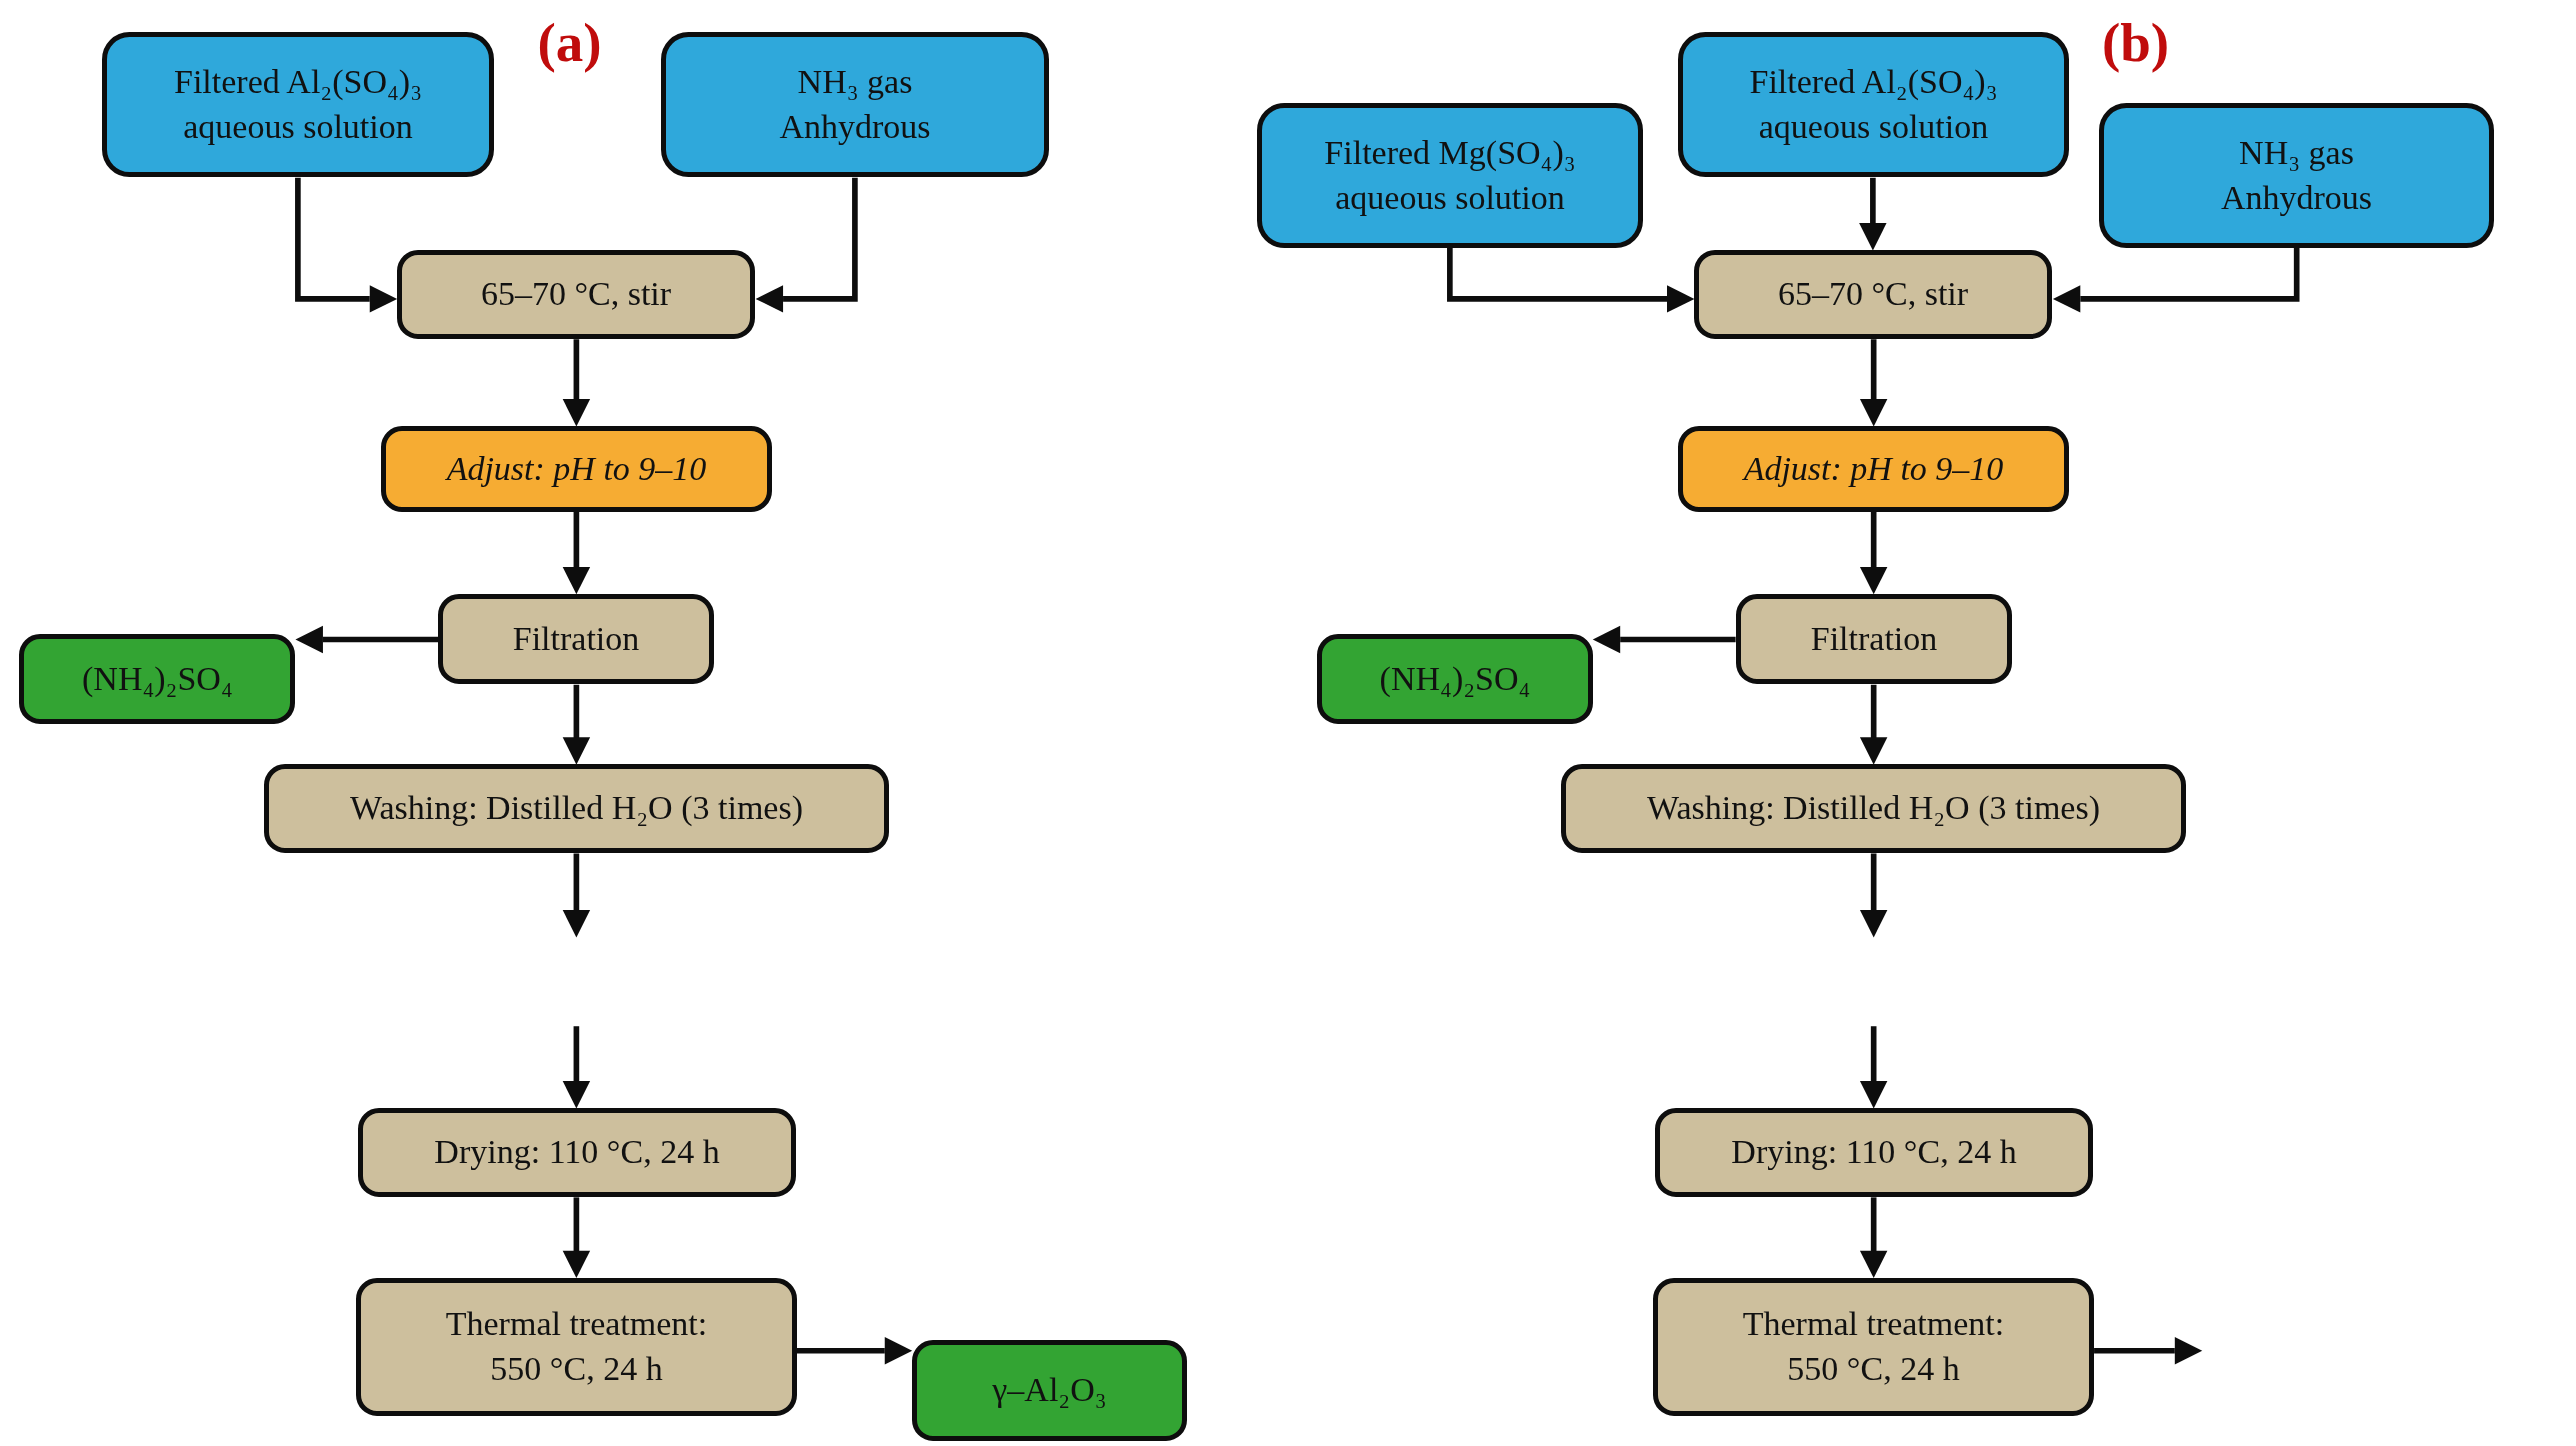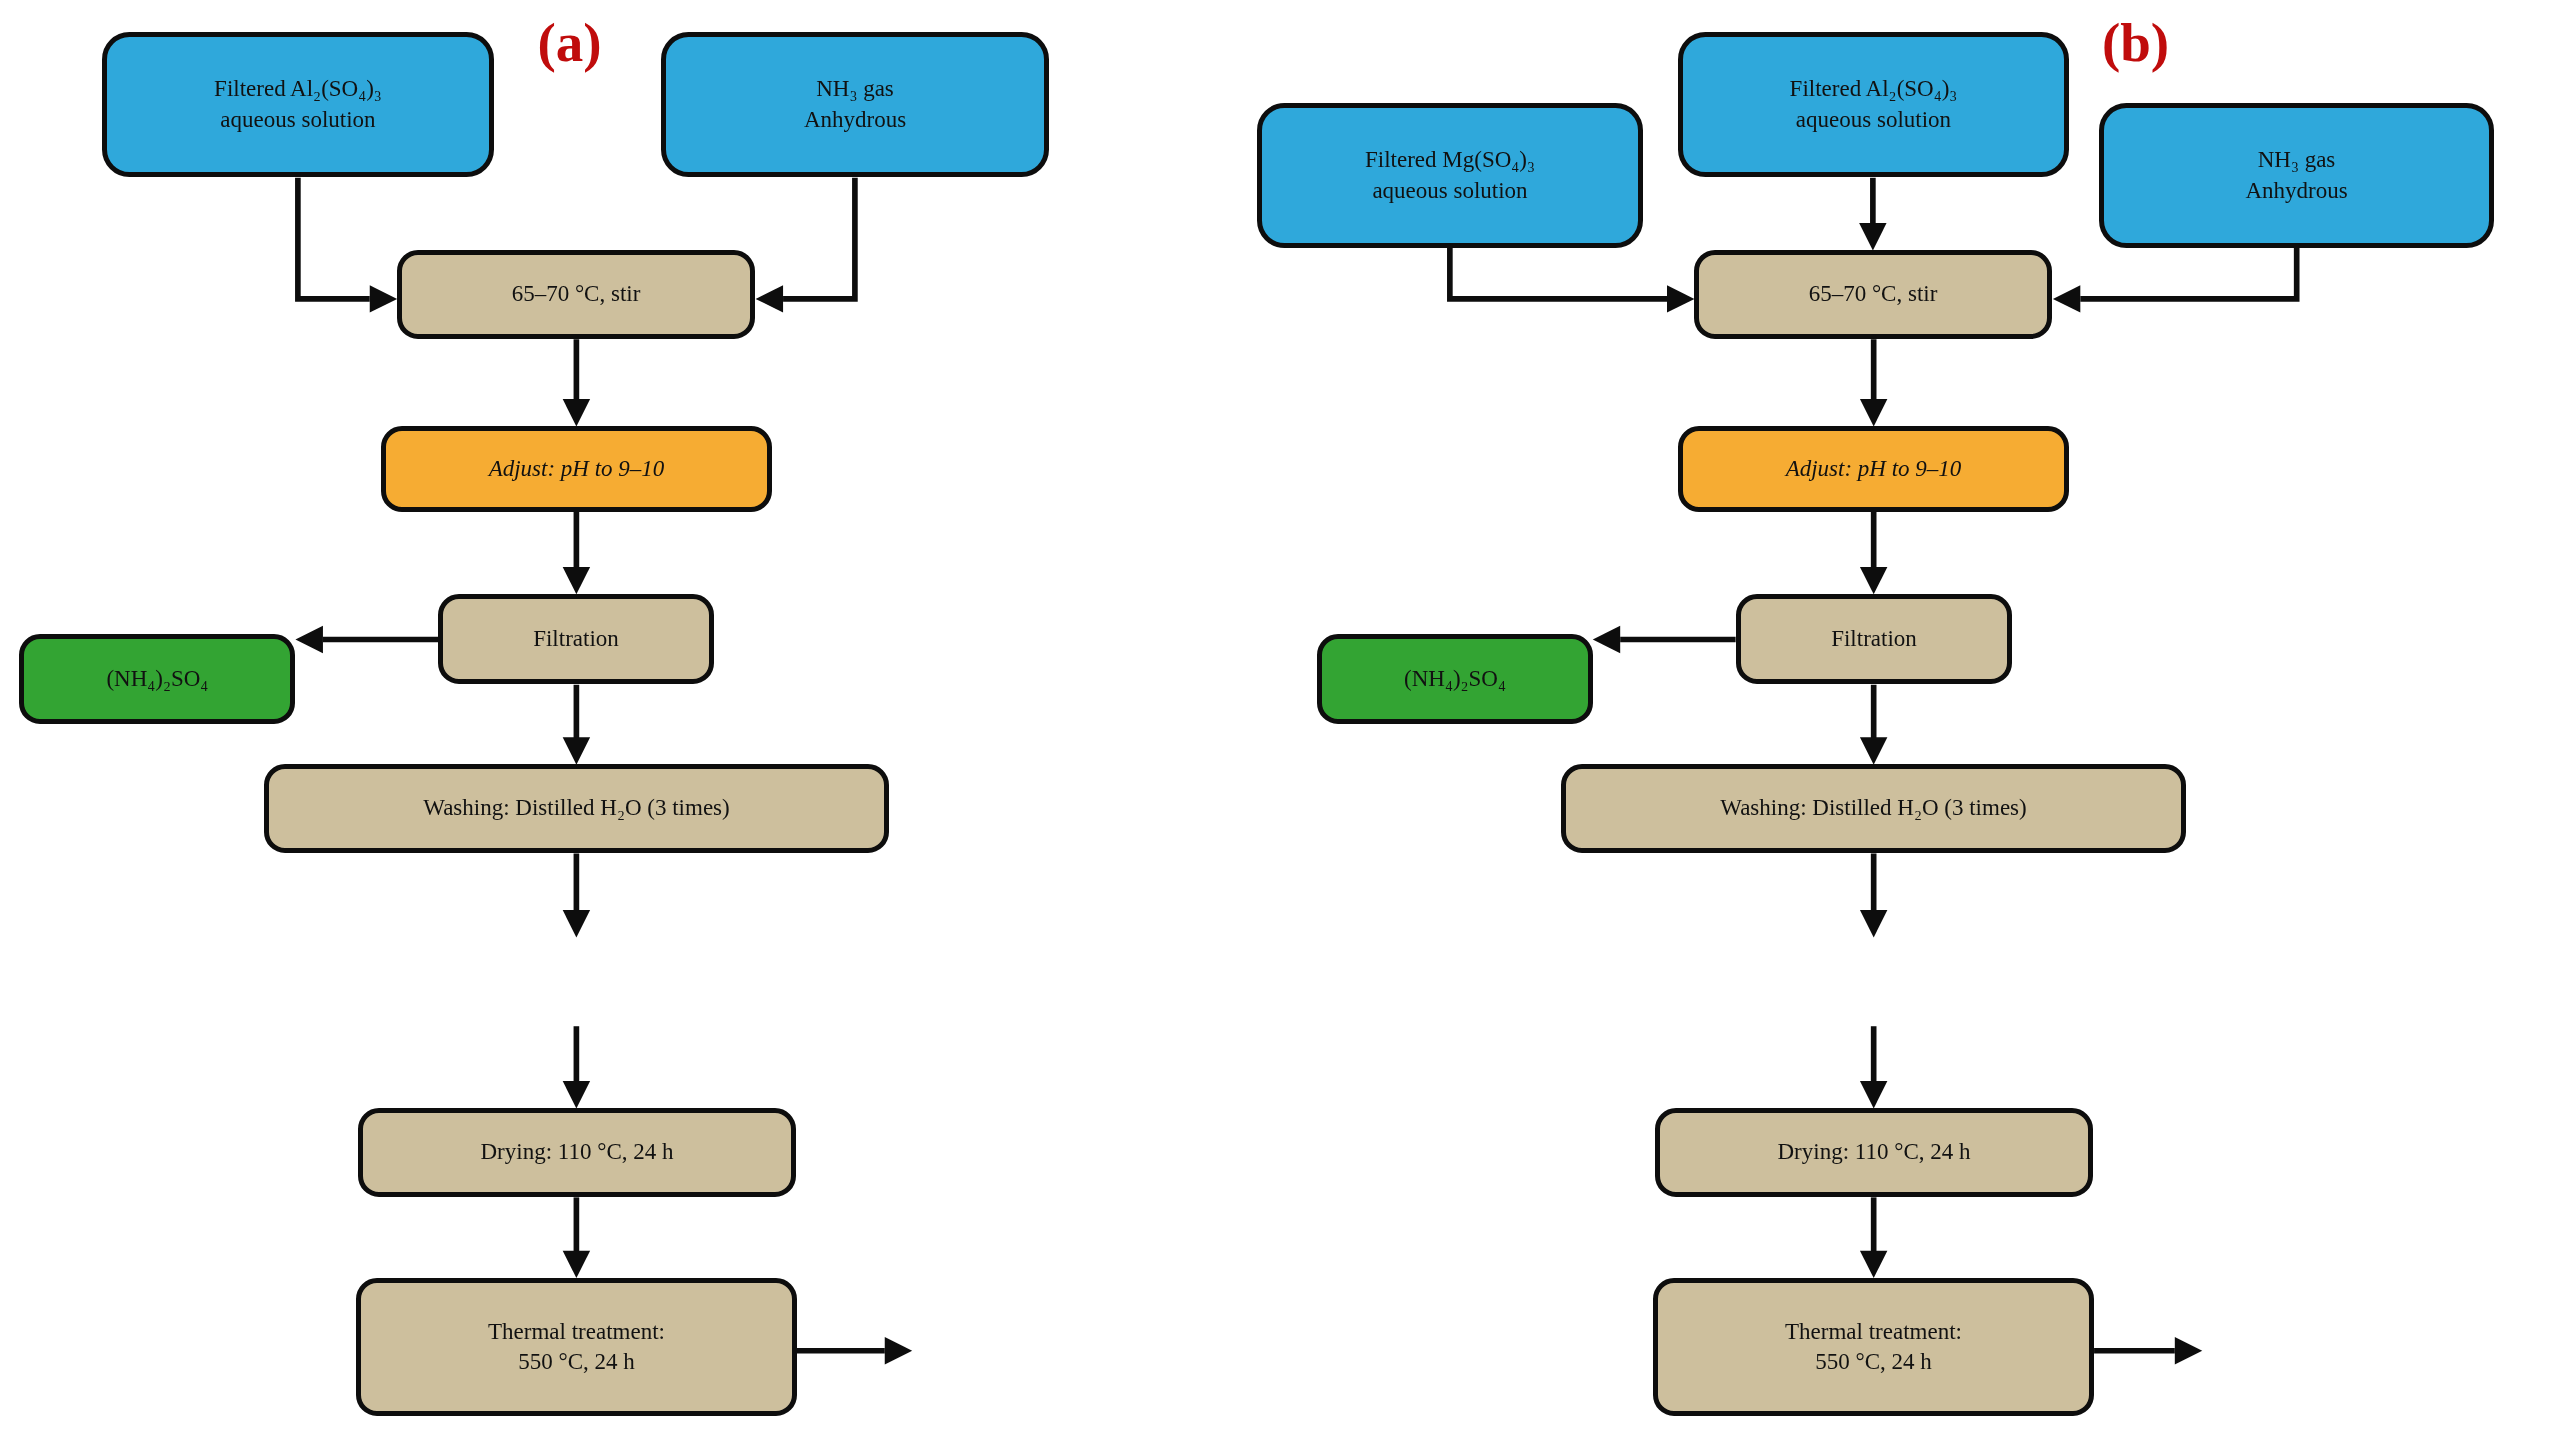--- a/index.html
+++ b/index.html
@@ -10,21 +10,21 @@
     font-family:"Liberation Serif","DejaVu Serif","DejaVu Sans",serif;
     color:#111111;
     overflow:hidden;
   }
   .node{
     position:absolute;
     box-sizing:border-box;
     border:5.7px solid var(--outline,#0d0d0d);
     display:flex;align-items:center;justify-content:center;
     text-align:center;
-    font-size:23px;line-height:1.32;
+    font-size:34px;line-height:1.32;
     white-space:pre-line;
     padding:3.2px 11.3px;
   }
   .blue{background:var(--blue,#2fa8db);border-radius:27.4px;}
   .tan{background:var(--tan,#cdbf9d);border-radius:21px;}
   .orange{background:var(--orange,#f6ac33);border-radius:21px;font-style:italic;}
   .green{background:var(--green,#33a433);border-radius:21px;margin-top:40px;}
   .panel-label{
     position:absolute;
     font-weight:bold;
@@ -147,20 +147,21 @@
   <div class="node tan" style="left:438px;top:594px;width:276px;height:90px;">Filtration</div>
 
   <div class="node tan" style="left:264px;top:764px;width:625px;height:89px;">Washing: Distilled H₂O (3 times)</div>
 
 
   <div class="node tan" style="left:358px;top:1108px;width:438px;height:89px;">Drying: 110 °C, 24 h</div>
 
   <div class="node tan" style="left:356px;top:1278px;width:441px;height:138px;">Thermal treatment:
 550 °C, 24 h</div>
 
+  <div class="node green" style="left:912px;top:1300px;width:275px;height:101px;">γ–Al₂O₃</div>
 
   <div class="panel-label" style="left:2071px;top:11.3px;width:129px;">(b)</div>
 
   <div class="node blue" style="left:1257px;top:103px;width:386px;height:145px;font-family:Liberation Serif, serif;">Filtered Mg(SO₄)₃
 aqueous solution</div>
 
   <div class="node blue" style="left:1678px;top:32px;width:391px;height:145px;">Filtered Al₂(SO₄)₃
 aqueous solution</div>
 
   <div class="node blue" style="left:2099px;top:103px;width:395px;height:145px;">NH₃ gas

